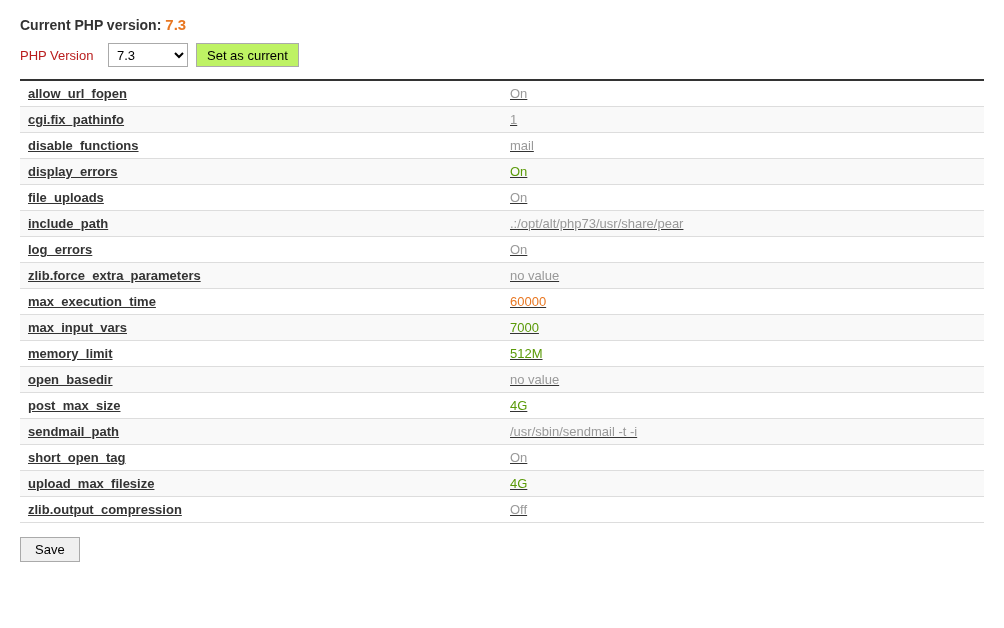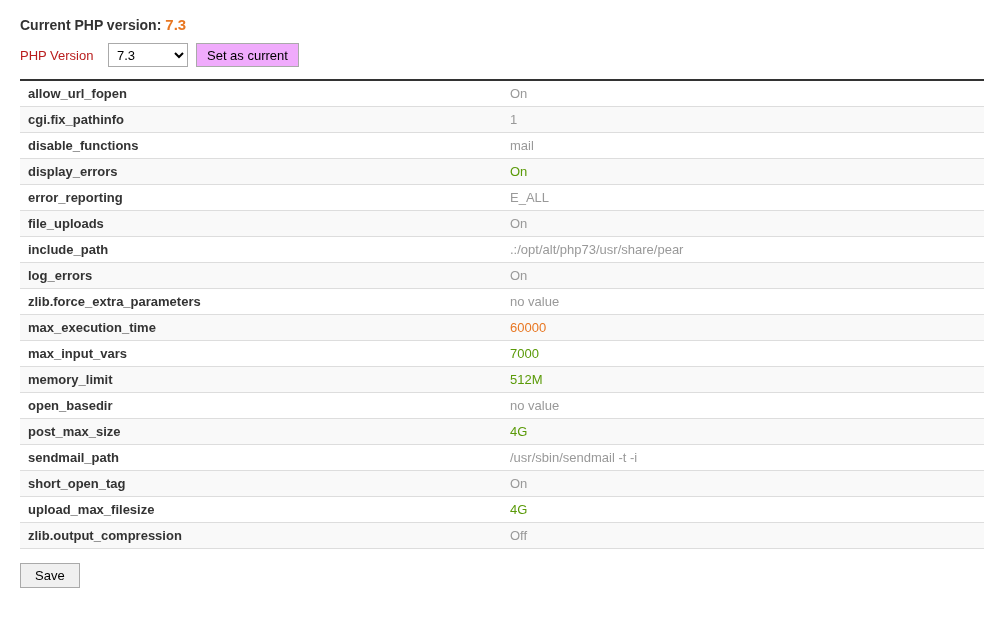--- a/index.html
+++ b/index.html
@@ -47,28 +47,29 @@
       padding: 2px 4px;
       border: 1px solid #aaa;
       background: #fff;
       height: 24px;
       width: 80px;
     }
     .set-current-btn {
       font-size: 13px;
       padding: 3px 10px;
       border: 1px solid #aaa;
-      background: #f0abfc;
+      background: #bef264;
       cursor: pointer;
       height: 24px;
     }
     .settings-table {
       width: 100%;
       border-collapse: collapse;
       border-top: 2px solid #333;
+      text-decoration: underline;
     }
     .settings-table tr {
       border-bottom: 1px solid #ddd;
     }
     .settings-table tr:nth-child(even) {
       background: #f9f9f9;
     }
     .settings-table tr:nth-child(odd) {
       background: #fff;
     }
@@ -133,24 +134,20 @@
         </tr>
         <tr>
           <td class="setting-name">disable_functions</td>
           <td class="setting-value">mail</td>
         </tr>
         <tr>
           <td class="setting-name">display_errors</td>
           <td class="setting-value green">On</td>
         </tr>
         <tr>
-          <td class="setting-name">error_reporting</td>
-          <td class="setting-value">E_ALL</td>
-        </tr>
-        <tr>
           <td class="setting-name">file_uploads</td>
           <td class="setting-value">On</td>
         </tr>
         <tr>
           <td class="setting-name">include_path</td>
           <td class="setting-value">.:/opt/alt/php73/usr/share/pear</td>
         </tr>
         <tr>
           <td class="setting-name">log_errors</td>
           <td class="setting-value">On</td>

